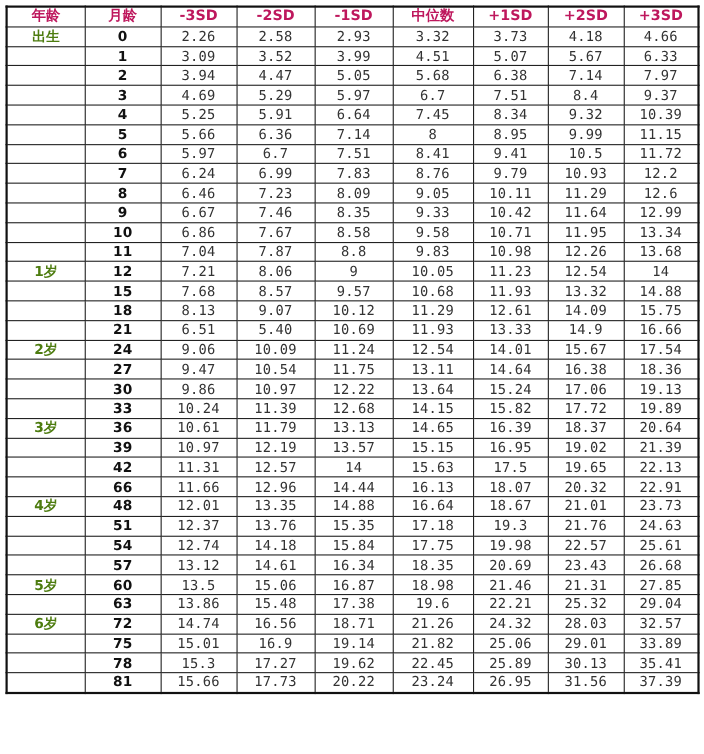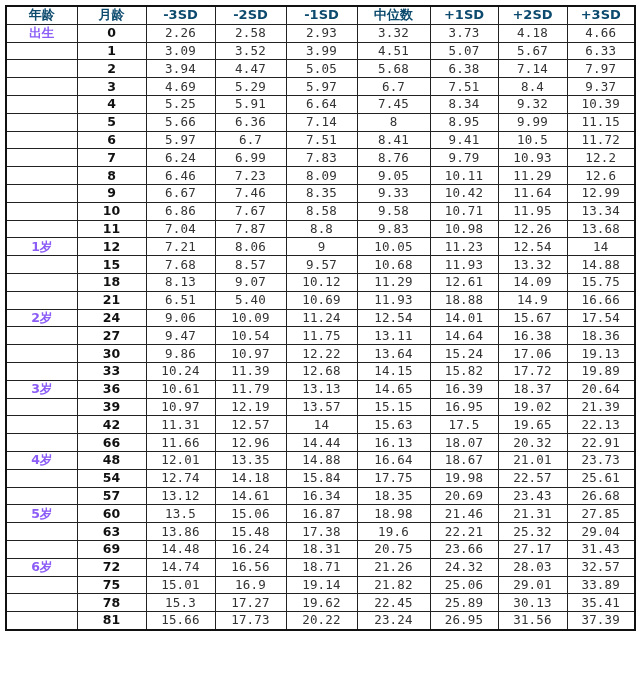--- a/index.html
+++ b/index.html
@@ -20,27 +20,27 @@
     text-align: center;
     font-size: 12.5px;
     line-height: 16px;
     white-space: nowrap;
     overflow: hidden;
   }
   table.growth th {
     font-family: "DejaVu Sans", "Liberation Sans", sans-serif;
     font-weight: bold;
     font-size: 13px;
-    color: #0c4a6e;
+    color: #be185d;
   }
   td.age {
     font-family: "DejaVu Sans", "Liberation Sans", sans-serif;
     font-weight: bold;
     font-size: 13px;
-    color: #8b5cf6;
+    color: #4d7c0f;
   }
   td.month {
     font-family: "DejaVu Sans", "Liberation Sans", sans-serif;
     font-weight: bold;
     font-size: 13px;
     color: #111;
   }
   td.val { color: #333; letter-spacing: 0.2px; }
   col.c-age { width: 71px; }
   col.c-month { width: 69px; }
@@ -247,21 +247,21 @@
           <td class="val">14.09</td>
           <td class="val">15.75</td>
         </tr>
         <tr>
           <td class="age"></td>
           <td class="month">21</td>
           <td class="val">6.51</td>
           <td class="val">5.40</td>
           <td class="val">10.69</td>
           <td class="val">11.93</td>
-          <td class="val">18.88</td>
+          <td class="val">13.33</td>
           <td class="val">14.9</td>
           <td class="val">16.66</td>
         </tr>
         <tr>
           <td class="age">2岁</td>
           <td class="month">24</td>
           <td class="val">9.06</td>
           <td class="val">10.09</td>
           <td class="val">11.24</td>
           <td class="val">12.54</td>
@@ -352,20 +352,31 @@
           <td class="val">12.01</td>
           <td class="val">13.35</td>
           <td class="val">14.88</td>
           <td class="val">16.64</td>
           <td class="val">18.67</td>
           <td class="val">21.01</td>
           <td class="val">23.73</td>
         </tr>
         <tr>
           <td class="age"></td>
+          <td class="month">51</td>
+          <td class="val">12.37</td>
+          <td class="val">13.76</td>
+          <td class="val">15.35</td>
+          <td class="val">17.18</td>
+          <td class="val">19.3</td>
+          <td class="val">21.76</td>
+          <td class="val">24.63</td>
+        </tr>
+        <tr>
+          <td class="age"></td>
           <td class="month">54</td>
           <td class="val">12.74</td>
           <td class="val">14.18</td>
           <td class="val">15.84</td>
           <td class="val">17.75</td>
           <td class="val">19.98</td>
           <td class="val">22.57</td>
           <td class="val">25.61</td>
         </tr>
         <tr>
@@ -395,31 +406,20 @@
           <td class="month">63</td>
           <td class="val">13.86</td>
           <td class="val">15.48</td>
           <td class="val">17.38</td>
           <td class="val">19.6</td>
           <td class="val">22.21</td>
           <td class="val">25.32</td>
           <td class="val">29.04</td>
         </tr>
         <tr>
-          <td class="age"></td>
-          <td class="month">69</td>
-          <td class="val">14.48</td>
-          <td class="val">16.24</td>
-          <td class="val">18.31</td>
-          <td class="val">20.75</td>
-          <td class="val">23.66</td>
-          <td class="val">27.17</td>
-          <td class="val">31.43</td>
-        </tr>
-        <tr>
           <td class="age">6岁</td>
           <td class="month">72</td>
           <td class="val">14.74</td>
           <td class="val">16.56</td>
           <td class="val">18.71</td>
           <td class="val">21.26</td>
           <td class="val">24.32</td>
           <td class="val">28.03</td>
           <td class="val">32.57</td>
         </tr>

